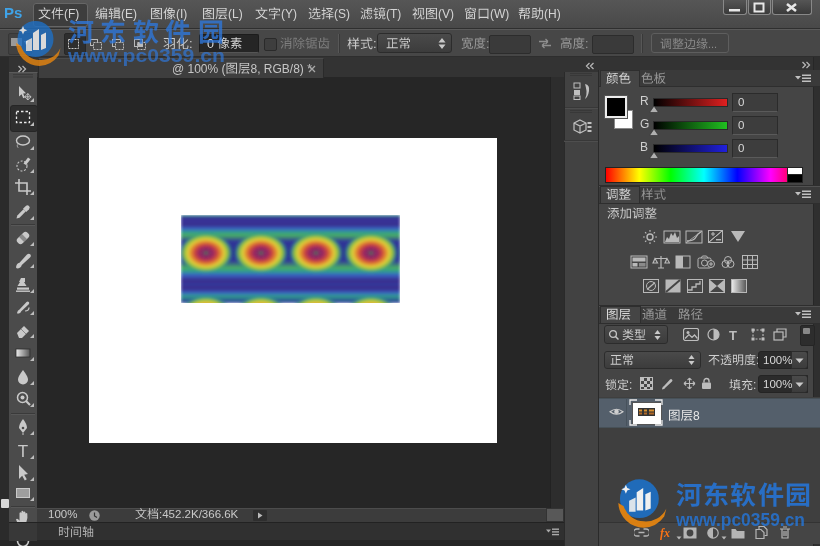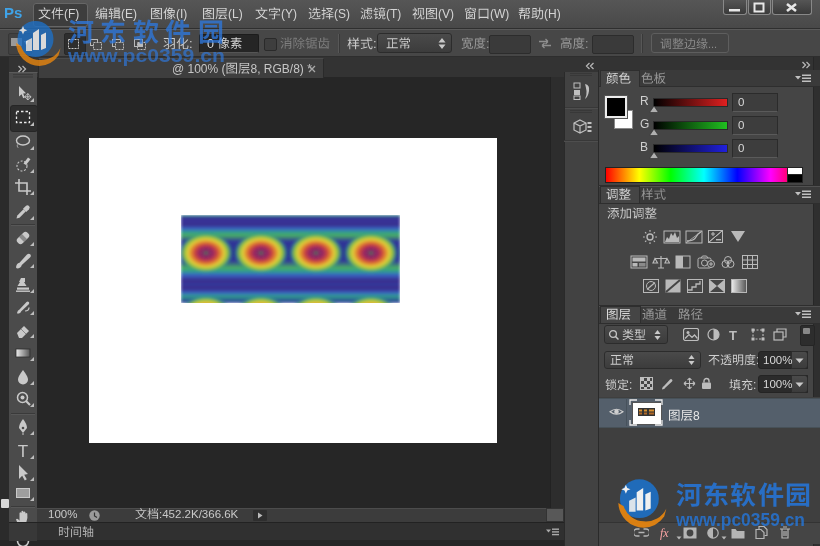--- a/index.html
+++ b/index.html
@@ -808,21 +808,21 @@
     </svg>
     <svg class="ab" style="left:668px;top:407px;" width="45" height="17" fill="#e8e8e8">
       <use href="#u56fe" transform="translate(0.0,12.8) scale(0.125,-0.125)"></use>
       <use href="#u5c42" transform="translate(12.5,12.8) scale(0.125,-0.125)"></use>
       <text x="25.0" y="12.8" font-size="12" font-weight="normal" fill="#e8e8e8" font-family="Liberation Sans, sans-serif"> 8</text>
     </svg>
     <div class="ab" style="left:599px;top:522px;width:221px;height:21px;background:#454545;border-top:1px solid #333"></div>
     <svg class="ab" style="left:634px;top:528px" width="15" height="9">
       <path d="M5.5,1 H3 a3,3 0 0 0 0,7 h2.5 M9.5,1 H12 a3,3 0 0 1 0,7 H9.5 M4.5,4.5 h6" fill="none" stroke="#b5b5b5" stroke-width="1.3"></path>
     </svg>
-    <span class="ab" style="left:660px;top:526px;font-style:italic;font-weight:normal;font-size:12px;color:#fca5a5;font-family:Liberation Serif,serif">fx</span>
+    <span class="ab" style="left:660px;top:526px;font-style:italic;font-weight:bold;font-size:12px;color:#f97316;font-family:Liberation Serif,serif">fx</span>
     <svg class="ab" style="left:676px;top:536px" width="6" height="5">
       <path d="M0.5,0.5 l2.5,3 2.5,-3 z" fill="#b5b5b5"></path>
     </svg>
     <svg class="ab" style="left:683px;top:527px" width="14" height="12">
       <rect x="0.5" y="0.5" width="13" height="11" fill="#b5b5b5"></rect>
       <circle cx="7" cy="6" r="3.4" fill="#454545"></circle>
     </svg>
     <svg class="ab" style="left:707px;top:527px" width="13" height="12">
       <circle cx="6" cy="6" r="5.2" fill="none" stroke="#b5b5b5" stroke-width="1.2"></circle>
       <path d="M6,0.8 a5.2,5.2 0 0 0 0,10.4 z" fill="#b5b5b5"></path>

